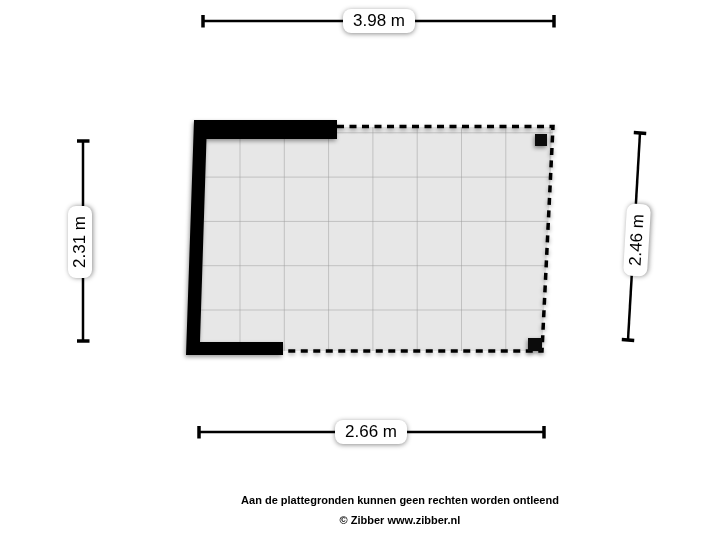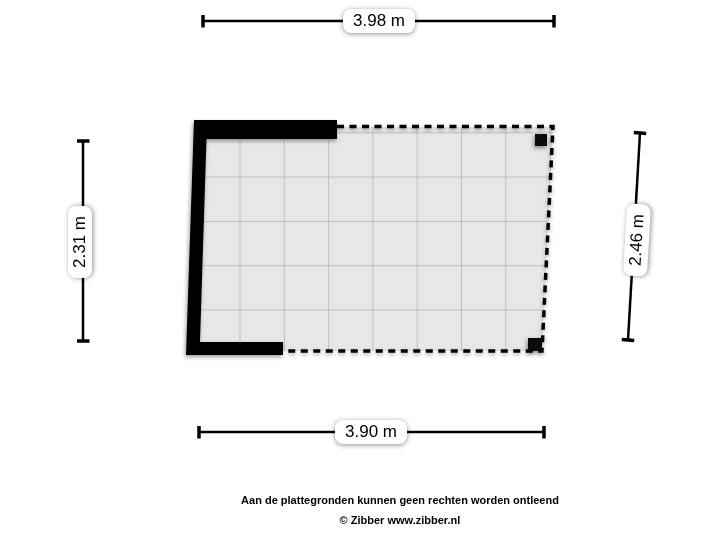--- a/index.html
+++ b/index.html
@@ -94,21 +94,21 @@
     </g>
 
     <g stroke="#000000">
       <line x1="640" y1="133" x2="628" y2="340" stroke-width="2.5"></line>
       <line x1="633.8" y1="132.6" x2="646.2" y2="133.4" stroke-width="3.5"></line>
       <line x1="621.8" y1="339.6" x2="634.2" y2="340.4" stroke-width="3.5"></line>
     </g>
   </svg>
 
   <div class="dim-label" style="left:379px; top:21px;">3.98 m</div>
-  <div class="dim-label" style="left:371px; top:432px;">3.90 m</div>
+  <div class="dim-label" style="left:371px; top:432px;">2.66 m</div>
   <div class="dim-label rot-left" style="left:80px; top:242px;">2.31 m</div>
   <div class="dim-label rot-right" style="left:637px; top:240px;">2.46 m</div>
 
 
   <div class="footer">
     <div>Aan de plattegronden kunnen geen rechten worden ontleend</div>
     <div>© Zibber www.zibber.nl</div>
   </div>
 
 </div>

